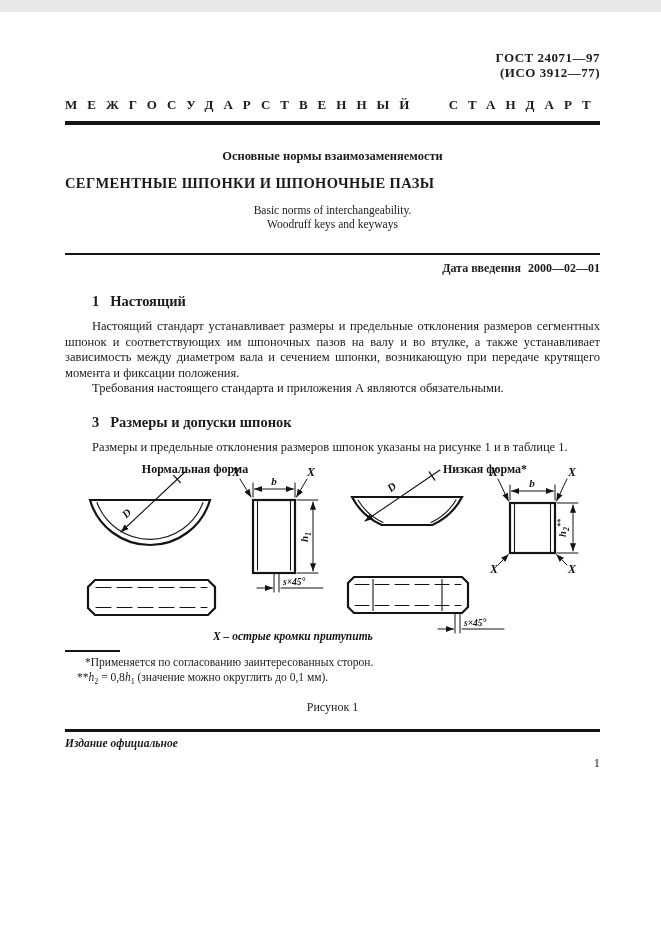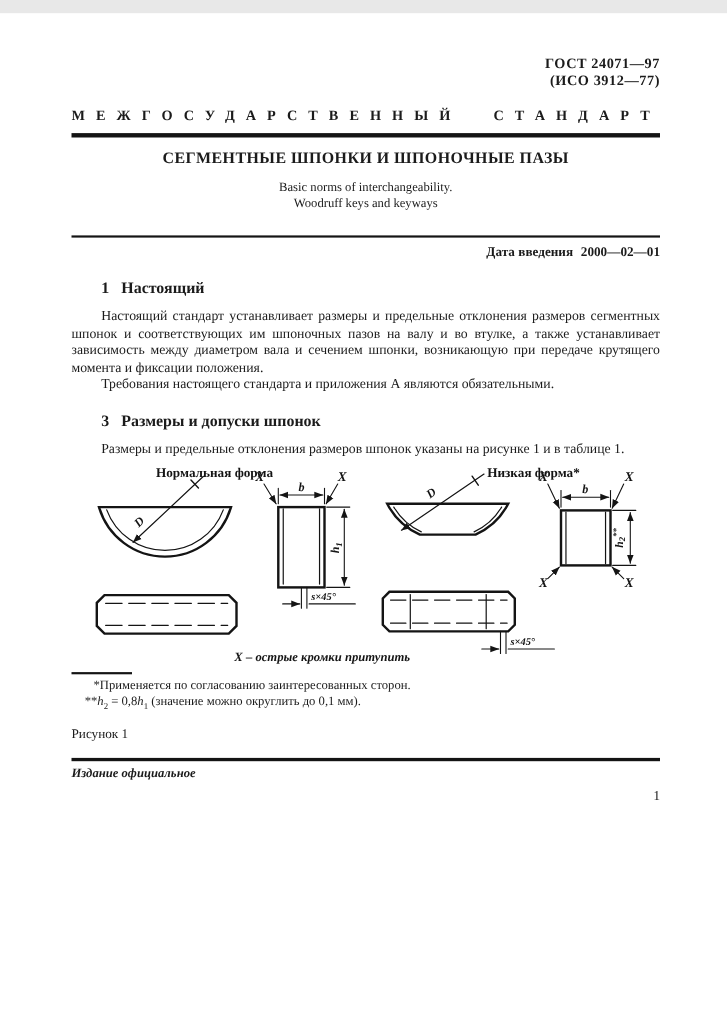--- a/index.html
+++ b/index.html
@@ -36,21 +36,20 @@
   .rule-thin  { height: 2px; margin-top: 22px; }
   .rule-bottom { height: 3px; margin-top: 14px; }
   .subject {
     margin-top: 24px;
     text-align: center;
     font-weight: bold;
     font-size: 12.5px;
   }
   .doc-title {
     margin-top: 11px;
-    text-align: center;
     font-weight: bold;
     font-size: 14.5px;
     letter-spacing: 0.4px;
   }
   .title-en {
     margin-top: 11px;
     text-align: center;
     font-size: 11.5px;
     line-height: 14px;
   }
@@ -81,20 +80,21 @@
     margin-top: 3px;
     font-size: 11.5px;
     line-height: 14.5px;
   }
   .footnotes .fn { margin: 0 0 0 20px; }
   .footnotes .fn2 { margin-left: 12px; }
   .footnotes i { font-style: italic; }
   .footnotes sub { font-size: 8px; }
   .fig-caption {
     margin-top: 11px;
+    text-align: center;
     font-size: 12px;
   }
   .edition {
     margin-top: 5px;
     font-weight: bold;
     font-style: italic;
     font-size: 11.5px;
   }
   .page-num {
     margin-top: 7px;
@@ -116,20 +116,21 @@
 
   <div class="doc-id">
     <div>ГОСТ 24071—97</div>
     <div>(ИСО 3912—77)</div>
   </div>
 
   <div class="std-kind">МЕЖГОСУДАРСТВЕННЫЙ СТАНДАРТ</div>
 
   <div class="rule rule-thick"></div>
 
+  <div class="subject">Основные нормы взаимозаменяемости</div>
 
   <div class="doc-title">СЕГМЕНТНЫЕ ШПОНКИ И ШПОНОЧНЫЕ ПАЗЫ</div>
 
   <div class="title-en">
     <div>Basic norms of interchangeability.</div>
     <div>Woodruff keys and keyways</div>
   </div>
 
   <div class="rule rule-thin"></div>
 

